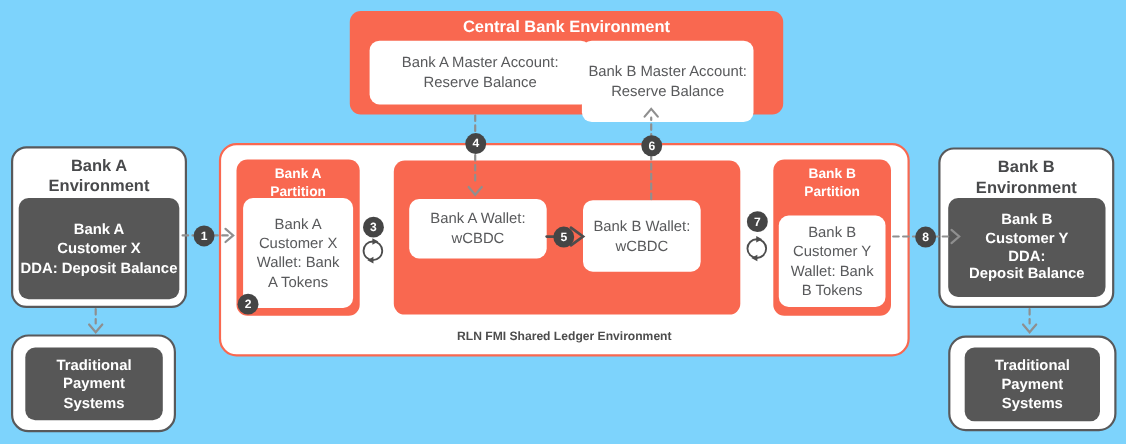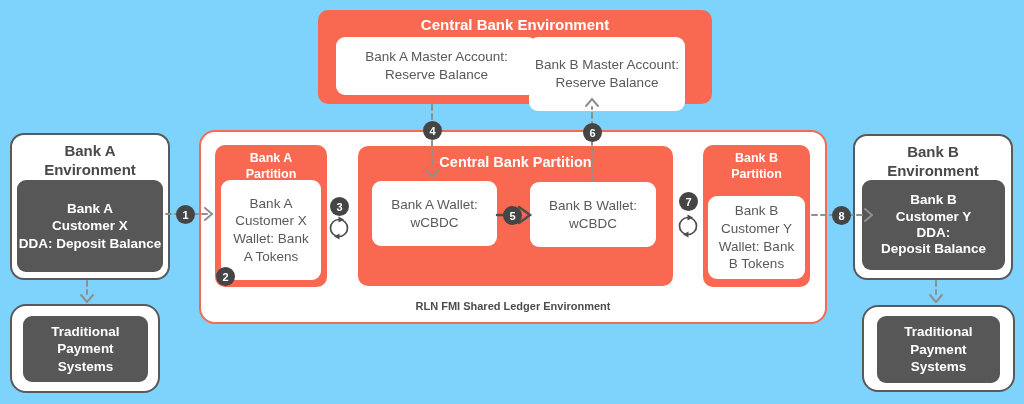--- a/index.html
+++ b/index.html
@@ -72,24 +72,23 @@
   <div class="redbox z2" style="left:215px;top:145px;width:112px;height:142px;">
     <div class="rtitle pre" style="font-size:12.5px;">Bank A
 Partition</div>
     <div class="wbox pre" style="left:6px;top:35px;width:100px;height:100px;">Bank A
 Customer X
 Wallet: Bank
 A Tokens</div>
   </div>
 
   <div class="redbox z2" style="left:358px;top:146px;width:315px;height:140px;">
-    <div class="rtitle" style="font-size:14.5px;top:7px;">Central Bank Partition</div>
-    <div class="wbox pre" style="left:14px;top:35px;width:125px;height:65px;">Bank A Wallet:
+    <div class="wbox pre" style="left:14px;top:35px;width:125px;height:54px;">Bank A Wallet:
 wCBDC</div>
-    <div class="wbox pre" style="left:172px;top:36px;width:126px;height:65px;">Bank B Wallet:
+    <div class="wbox pre" style="left:172px;top:36px;width:107px;height:65px;">Bank B Wallet:
 wCBDC</div>
   </div>
 
   <div class="redbox z2" style="left:703px;top:145px;width:107px;height:142px;">
     <div class="rtitle pre" style="font-size:12.5px;">Bank B
 Partition</div>
     <div class="wbox pre" style="left:5px;top:51px;width:97px;height:83px;">Bank B
 Customer Y
 Wallet: Bank
 B Tokens</div>

